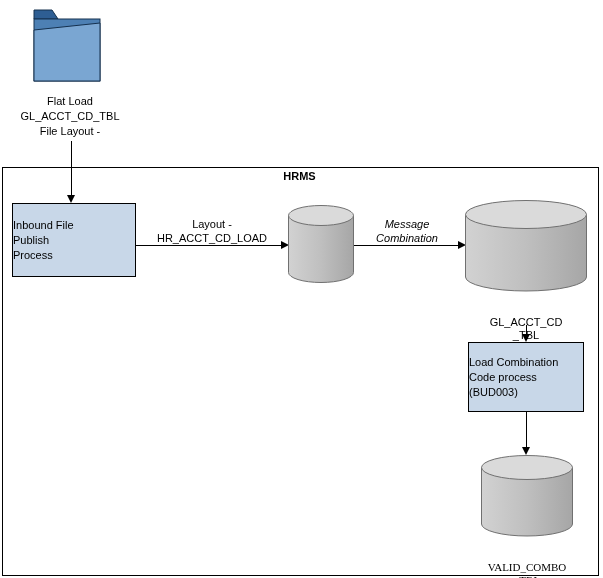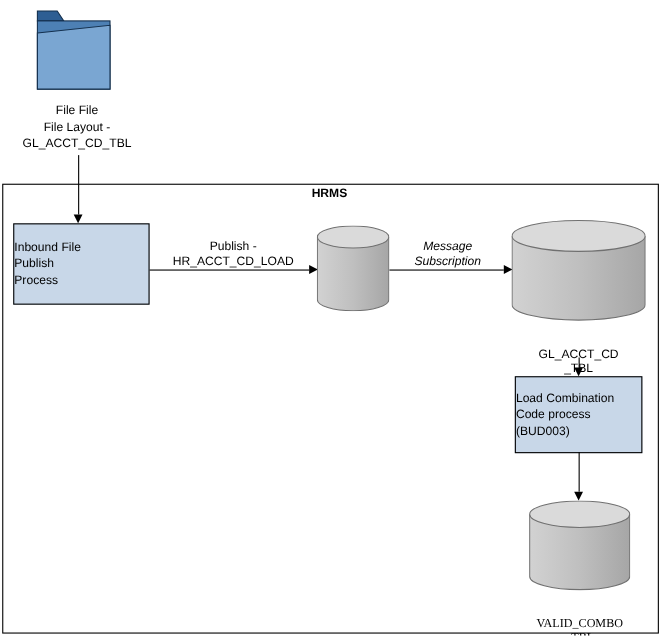--- a/index.html
+++ b/index.html
@@ -70,23 +70,23 @@
 
   <div class="abs" style="left:28px; top:6px; width:80px; height:84px;">
     <svg width="80" height="84" viewBox="0 0 80 84">
       <polygon points="6,4 24,4 30,13 6,13" fill="#2e5e93" stroke="#14304e" stroke-width="1"></polygon>
       <rect x="6" y="13" width="66" height="62" fill="#4d80b4" stroke="#14304e" stroke-width="1"></rect>
       <polygon points="6,24 72,17 72,75 6,75" fill="#7aa6d2" stroke="#14304e" stroke-width="1"></polygon>
     </svg>
   </div>
 
   <div class="abs center src-label" style="left:0px; top:94px; width:140px;">
-    <div>File File</div>
+    <div>Flat Load</div>
+    <div>GL_ACCT_CD_TBL</div>
     <div>File Layout -</div>
-    <div>GL_ACCT_CD_TBL</div>
   </div>
 
   <div>
     <div class="abs vline" style="left:71px; top:141px; height:54px;"></div>
     <div class="abs arrow-down" style="left:67px; top:195px;"></div>
   </div>
 
   <div class="abs hrms-box"></div>
   <div class="abs hrms-title">HRMS</div>
 
@@ -94,21 +94,21 @@
     <div>Inbound File</div>
     <div>Publish</div>
     <div>Process</div>
   </div>
 
   <div>
     <div class="abs hline" style="left:136px; top:245px; width:145px;"></div>
     <div class="abs arrow-right" style="left:281px; top:241px;"></div>
   </div>
   <div class="abs center flow-label" style="left:138px; top:217px; width:148px;">
-    <div>Publish -</div>
+    <div>Layout -</div>
     <div>HR_ACCT_CD_LOAD</div>
   </div>
 
   <div class="abs" style="left:288px; top:205px; width:66px; height:78px;">
     <svg width="66" height="78" viewBox="0 0 66 78">
       <defs>
         <linearGradient id="cyl1" x1="0" y1="0" x2="1" y2="0">
           <stop offset="0" stop-color="#d2d2d2"></stop>
           <stop offset="0.5" stop-color="#bfbfbf"></stop>
           <stop offset="1" stop-color="#a6a6a6"></stop>
@@ -118,21 +118,21 @@
       <ellipse cx="33" cy="10.5" rx="32.5" ry="10" fill="#dadada" stroke="#707070"></ellipse>
     </svg>
   </div>
 
   <div>
     <div class="abs hline" style="left:354px; top:245px; width:104px;"></div>
     <div class="abs arrow-right" style="left:458px; top:241px;"></div>
   </div>
   <div class="abs center flow-label" style="left:352px; top:217px; width:110px;font-style:italic;">
     <div>Message</div>
-    <div>Subscription</div>
+    <div>Combination</div>
   </div>
 
   <div class="abs" style="left:465px; top:200px; width:122px; height:92px;">
     <svg width="122" height="92" viewBox="0 0 122 92">
       <defs>
         <linearGradient id="cyl2" x1="0" y1="0" x2="1" y2="0">
           <stop offset="0" stop-color="#d2d2d2"></stop>
           <stop offset="0.5" stop-color="#bfbfbf"></stop>
           <stop offset="1" stop-color="#a6a6a6"></stop>
         </linearGradient>

